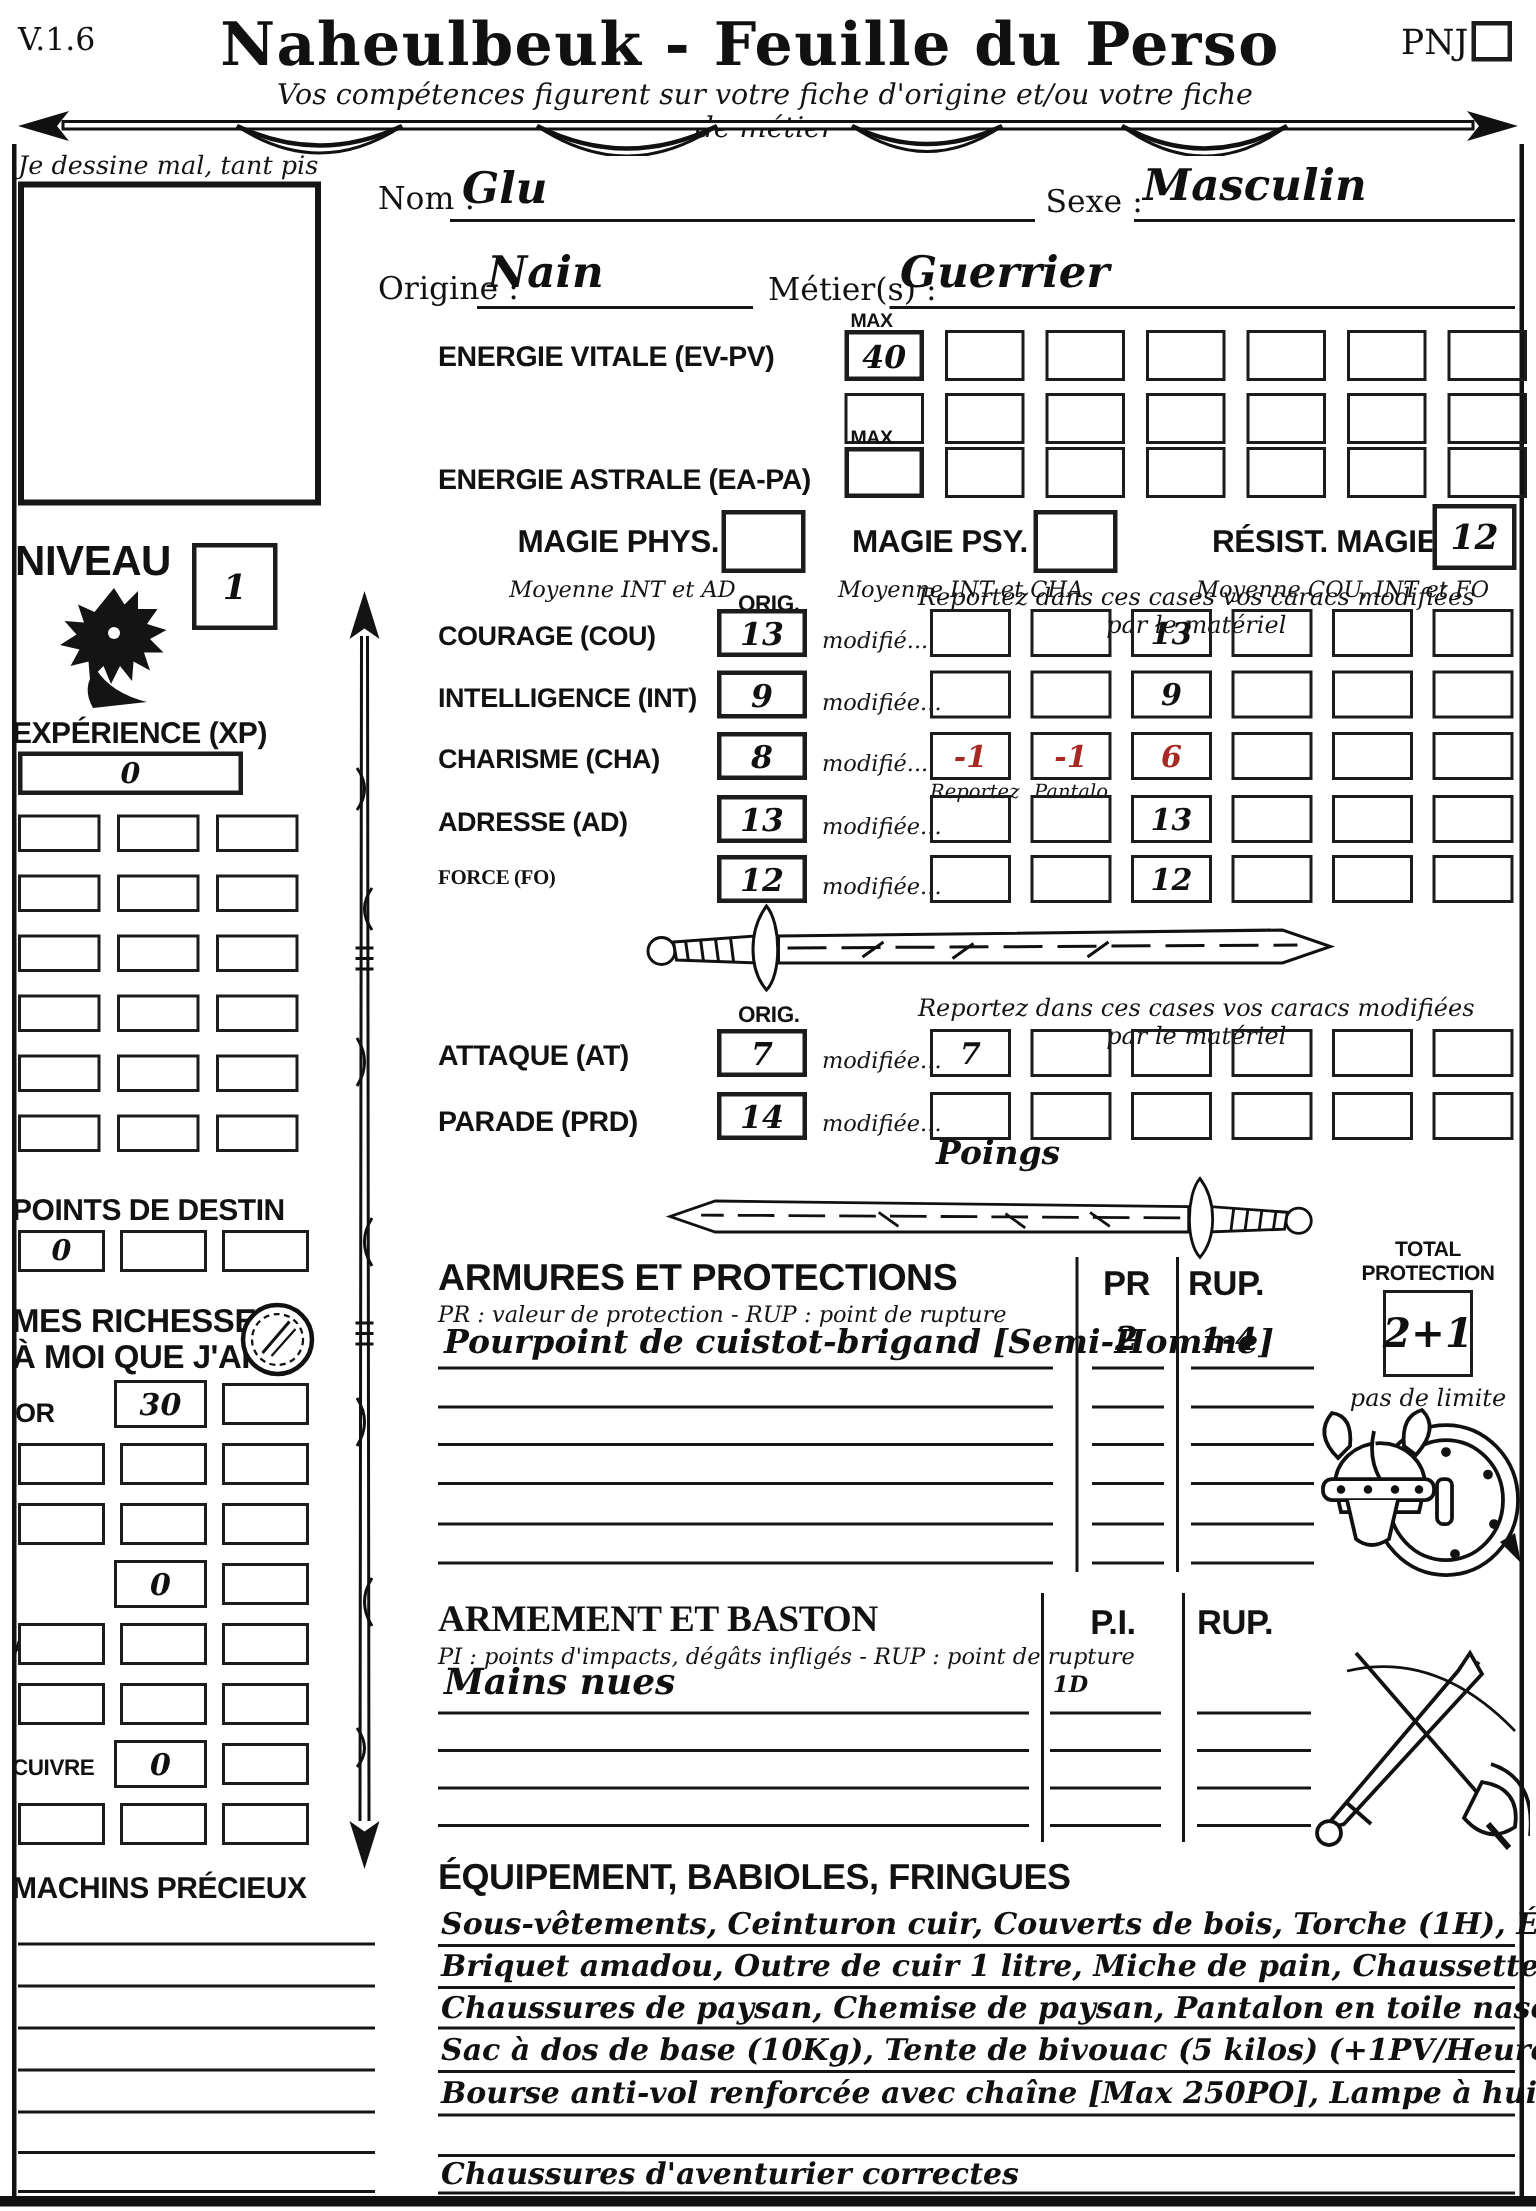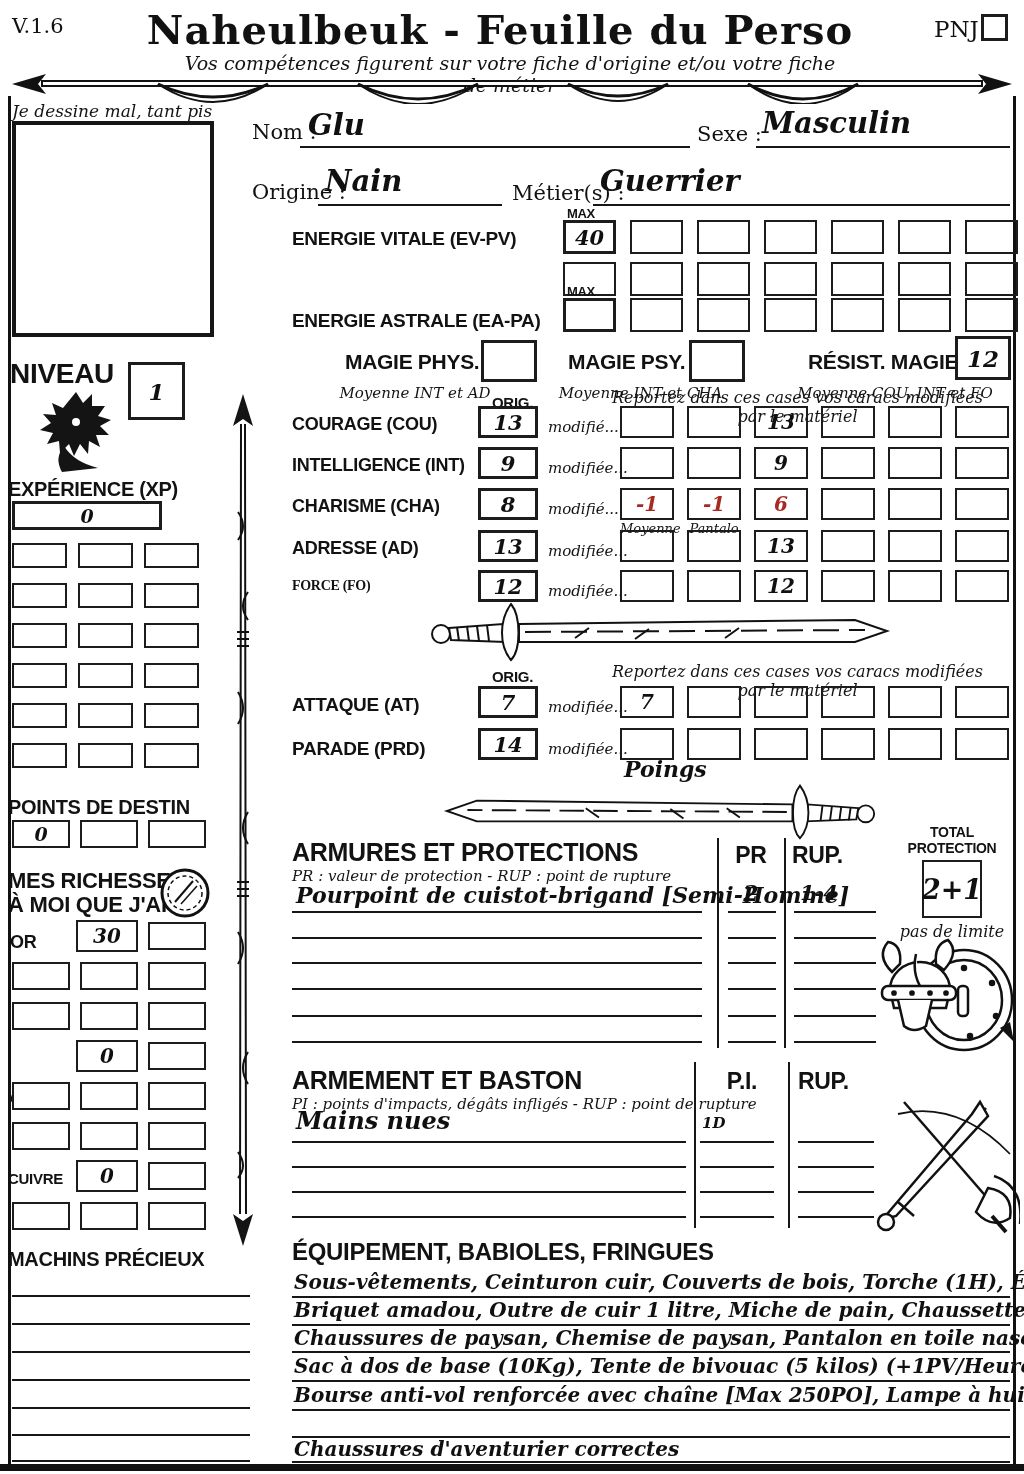--- a/index.html
+++ b/index.html
@@ -300,21 +300,21 @@
     <div class="ctr" style="width:54px;height:32px;border:2px solid #1c1c1c;box-sizing:border-box;">
         <span class="hand" style="font-size:20px;"></span>
       </div>
     <div class="ctr" style="width:54px;height:32px;border:2px solid #1c1c1c;box-sizing:border-box;">
         <span class="hand" style="font-size:20px;"></span>
       </div>
     <div class="ctr" style="width:54px;height:32px;border:2px solid #1c1c1c;box-sizing:border-box;">
         <span class="hand" style="font-size:20px;"></span>
       </div>
   </div>
-  <div class="abs script" style="left:620px;top:521px;width:54px;text-align:center;font-size:13px;">Moyenne</div>
+  <div class="abs script" style="left:620px;top:521px;width:54px;text-align:center;font-size:13px;">Reportez</div>
   <div class="abs script" style="left:687px;top:521px;width:54px;text-align:center;font-size:13px;">Pantalo</div>
 
   <div class="abs blabel" style="left:292px;top:538px;font-size:18px;">ADRESSE (AD)</div>
   <div class="box b3" style="left:478px;top:530px;width:60px;height:32px;">
       <span class="hand" style="font-size:21px;">13</span>
     </div>
   <div class="abs script" style="left:548px;top:542px;font-size:15px;">modifiée...</div>
   <div class="abs" style="left:620px;top:530px;display:flex;gap:13px;">
     <div class="ctr" style="width:54px;height:32px;border:2px solid #1c1c1c;box-sizing:border-box;">
         <span class="hand" style="font-size:20px;"></span>
@@ -494,21 +494,21 @@
   <div class="line" style="left:292px;top:988px;width:410px;"></div>
   <div class="line" style="left:728px;top:988px;width:48px;"></div>
   <div class="line" style="left:794px;top:988px;width:82px;"></div>
   <div class="line" style="left:292px;top:1015px;width:410px;"></div>
   <div class="line" style="left:728px;top:1015px;width:48px;"></div>
   <div class="line" style="left:794px;top:1015px;width:82px;"></div>
   <div class="line" style="left:292px;top:1041px;width:410px;"></div>
   <div class="line" style="left:728px;top:1041px;width:48px;"></div>
   <div class="line" style="left:794px;top:1041px;width:82px;"></div>
 
-  <div class="abs blabel" style="left:292px;top:1066px;font-size:25px;">ARMEMENT ET BASTON</div>
+  <div class="abs blabel" style="left:292px;top:1066px;font-size:25px;font-family:Liberation Serif, serif;">ARMEMENT ET BASTON</div>
   <div class="abs script" style="left:292px;top:1095px;font-size:15px;">PI : points d'impacts, dégâts infligés - RUP : point de rupture</div>
   <div class="vline" style="left:694px;top:1062px;height:166px;"></div>
   <div class="vline" style="left:788px;top:1062px;height:166px;"></div>
   <div class="abs blabel" style="left:702px;top:1068px;width:80px;text-align:center;font-size:23px;">P.I.</div>
   <div class="abs blabel" style="left:798px;top:1068px;width:86px;text-align:left;font-size:23px;">RUP.</div>
 
   <div class="abs hand" style="left:296px;top:1106px;font-size:24px;">Mains nues</div>
   <div class="line" style="left:292px;top:1141px;width:394px;"></div>
   <div class="abs hand" style="left:702px;top:1114px;font-size:15px;">1D</div>
   <div class="line" style="left:700px;top:1141px;width:74px;"></div>

